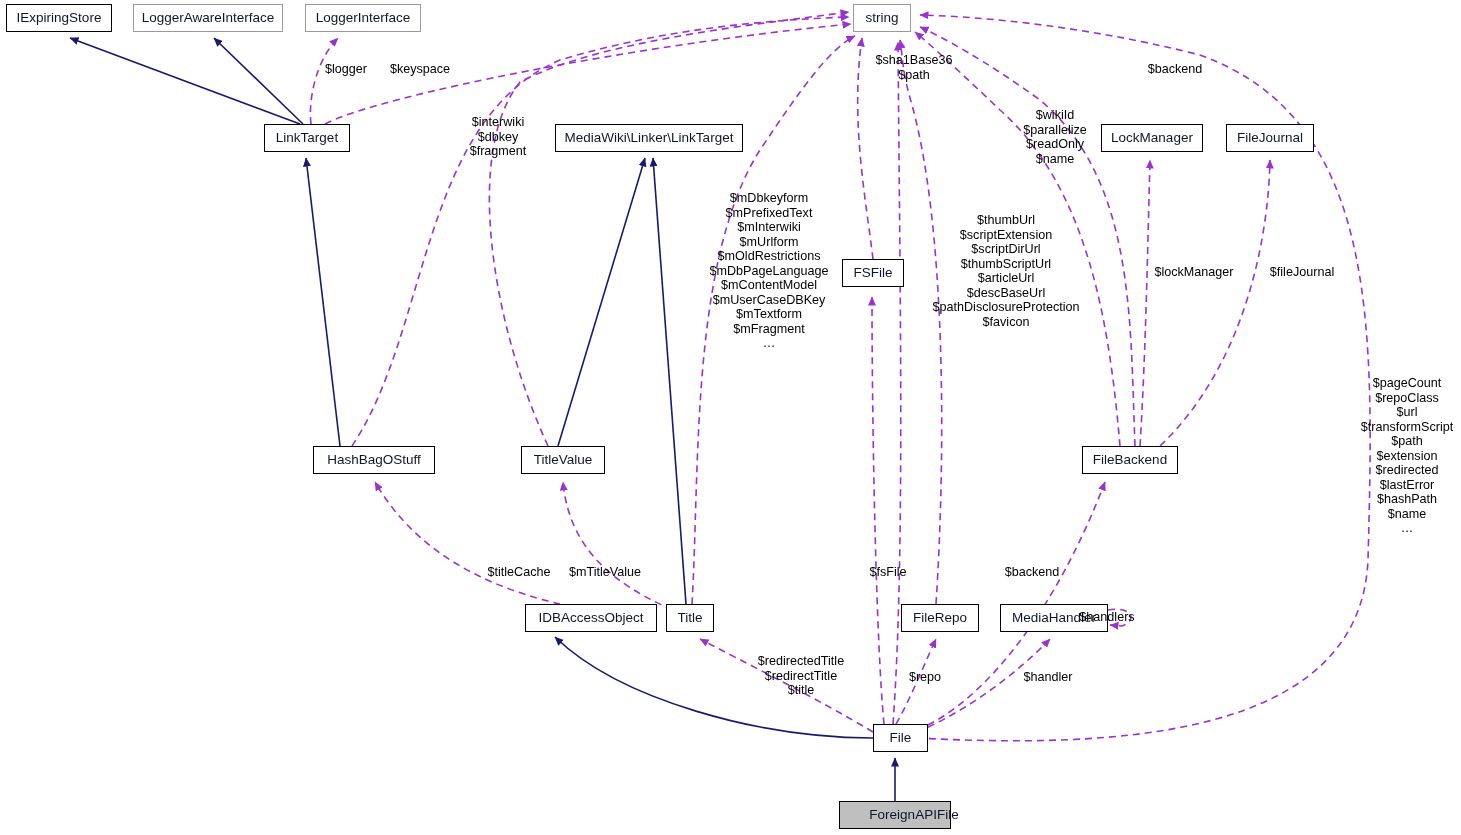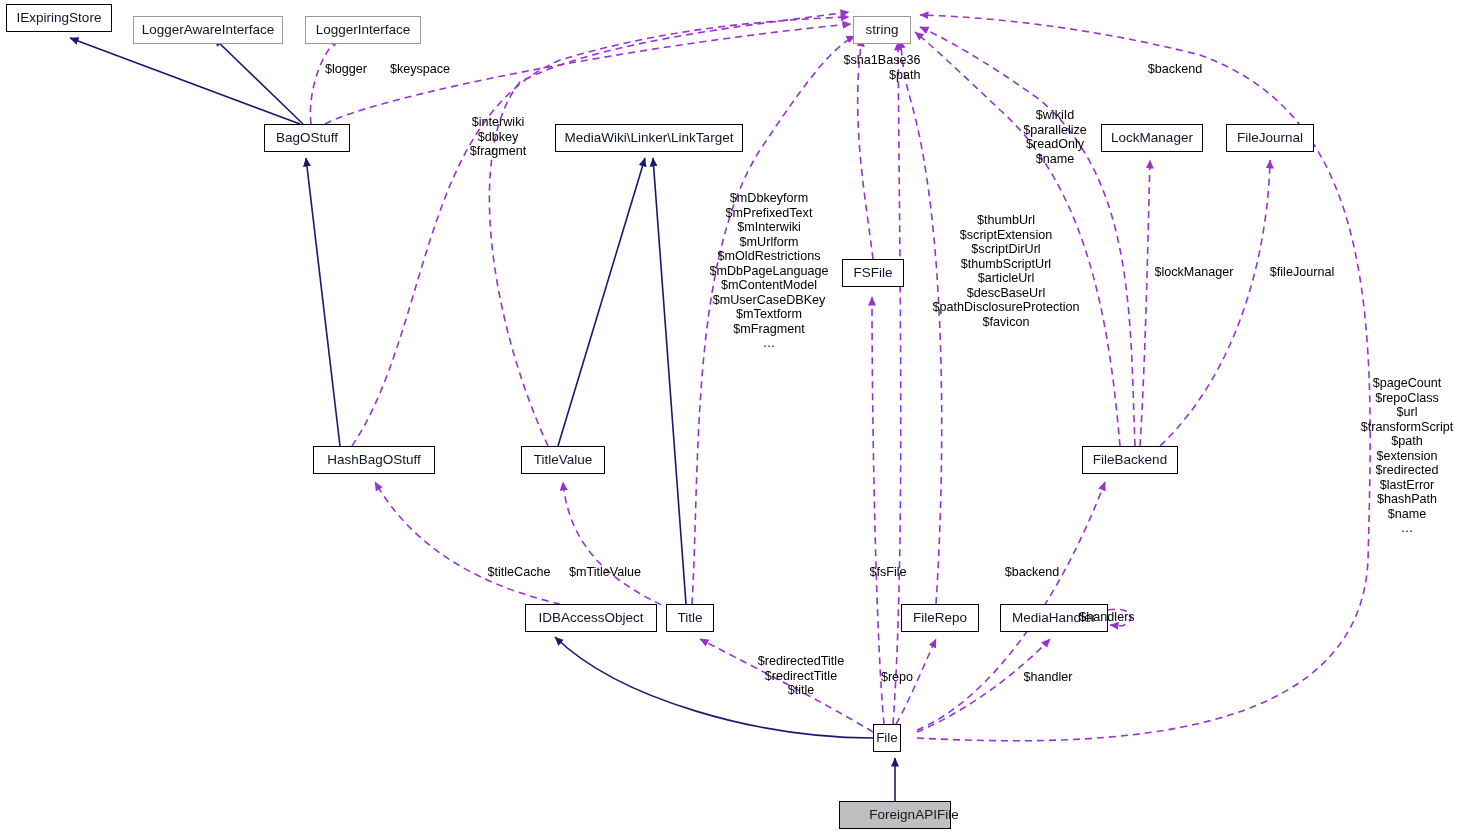--- a/index.html
+++ b/index.html
@@ -13,21 +13,21 @@
     border:1px solid #000000;
     font-size:13.5px;
     line-height:1;
     color:#0f172a;
     display:flex;
     align-items:center;
     justify-content:center;
     white-space:nowrap;
     padding:0 7px;
   }
-  .node.thin{border:1px solid #9a9a9a;margin-top:12px;}
+  .node.thin{border:1px solid #9a9a9a;}
   .node.current{background:#bfbfbf;border:1px solid #000000;}
   .edgelabel{
     position:absolute;
     font-size:12.6px;
     line-height:14.5px;
     color:#000000;
     white-space:pre;
     text-align:center;
     transform:translateX(-50%);
   }
@@ -89,21 +89,21 @@
       <div class="node thin" style="left: 133px; top: 4px; width: 150px; height: 28px;">
         <span>LoggerAwareInterface</span>
       </div>
       <div class="node thin" style="left: 305px; top: 4px; width: 116px; height: 28px;">
         <span>LoggerInterface</span>
       </div>
       <div class="node thin" style="left: 853px; top: 4px; width: 58px; height: 28px;">
         <span>string</span>
       </div>
       <div class="node" style="left: 264px; top: 124px; width: 86px; height: 28px;">
-        <span>BagOStuff</span>
+        <span>LinkTarget</span>
       </div>
       <div class="node" style="left: 555px; top: 124px; width: 188px; height: 28px;">
         <span>MediaWiki\Linker\LinkTarget</span>
       </div>
       <div class="node" style="left: 1101px; top: 124px; width: 102px; height: 28px;">
         <span>LockManager</span>
       </div>
       <div class="node" style="left: 1226px; top: 124px; width: 88px; height: 28px;">
         <span>FileJournal</span>
       </div>
@@ -124,31 +124,31 @@
       </div>
       <div class="node" style="left: 666px; top: 604px; width: 48px; height: 28px;">
         <span>Title</span>
       </div>
       <div class="node" style="left: 901px; top: 604px; width: 78px; height: 28px;">
         <span>FileRepo</span>
       </div>
       <div class="node" style="left: 1000px; top: 604px; width: 108px; height: 28px;">
         <span>MediaHandler</span>
       </div>
-      <div class="node" style="left: 873px; top: 724px; width: 28px; height: 28px;">
+      <div class="node" style="left: 873px; top: 724px; width: 55px; height: 28px;">
         <span>File</span>
       </div>
       <div class="node current" style="left: 839px; top: 801px; width: 112px; height: 28px; padding-left: 45px;">
         <span>ForeignAPIFile</span>
       </div>
     </div>
   <div id="labels">
       <div class="edgelabel" style="left: 346px; top: 62px;">$logger</div>
       <div class="edgelabel" style="left: 420px; top: 62px;">$keyspace</div>
-      <div class="edgelabel" style="left: 882px; top: 53px; text-align: right;">$sha1Base36
+      <div class="edgelabel" style="left: 914px; top: 53px;">$sha1Base36
 $path</div>
       <div class="edgelabel" style="left: 1175px; top: 62px;">$backend</div>
       <div class="edgelabel" style="left: 498px; top: 115px;">$interwiki
 $dbkey
 $fragment</div>
       <div class="edgelabel" style="left: 1055px; top: 108px;">$wikiId
 $parallelize
 $readOnly
 $name</div>
       <div class="edgelabel" style="left: 769px; top: 191px;">$mDbkeyform
@@ -184,16 +184,16 @@
 $name
 …</div>
       <div class="edgelabel" style="left: 519px; top: 565px;">$titleCache</div>
       <div class="edgelabel" style="left: 605px; top: 565px;">$mTitleValue</div>
       <div class="edgelabel" style="left: 888px; top: 565px;">$fsFile</div>
       <div class="edgelabel" style="left: 1032px; top: 565px;">$backend</div>
       <div class="edgelabel" style="left: 1107px; top: 610px;">$handlers</div>
       <div class="edgelabel" style="left: 801px; top: 654px;">$redirectedTitle
 $redirectTitle
 $title</div>
-      <div class="edgelabel" style="left: 897px; top: 670px;">$repo</div>
+      <div class="edgelabel" style="left: 925px; top: 670px;">$repo</div>
       <div class="edgelabel" style="left: 1048px; top: 670px;">$handler</div>
     </div>
 </div>
 
 </body></html>

